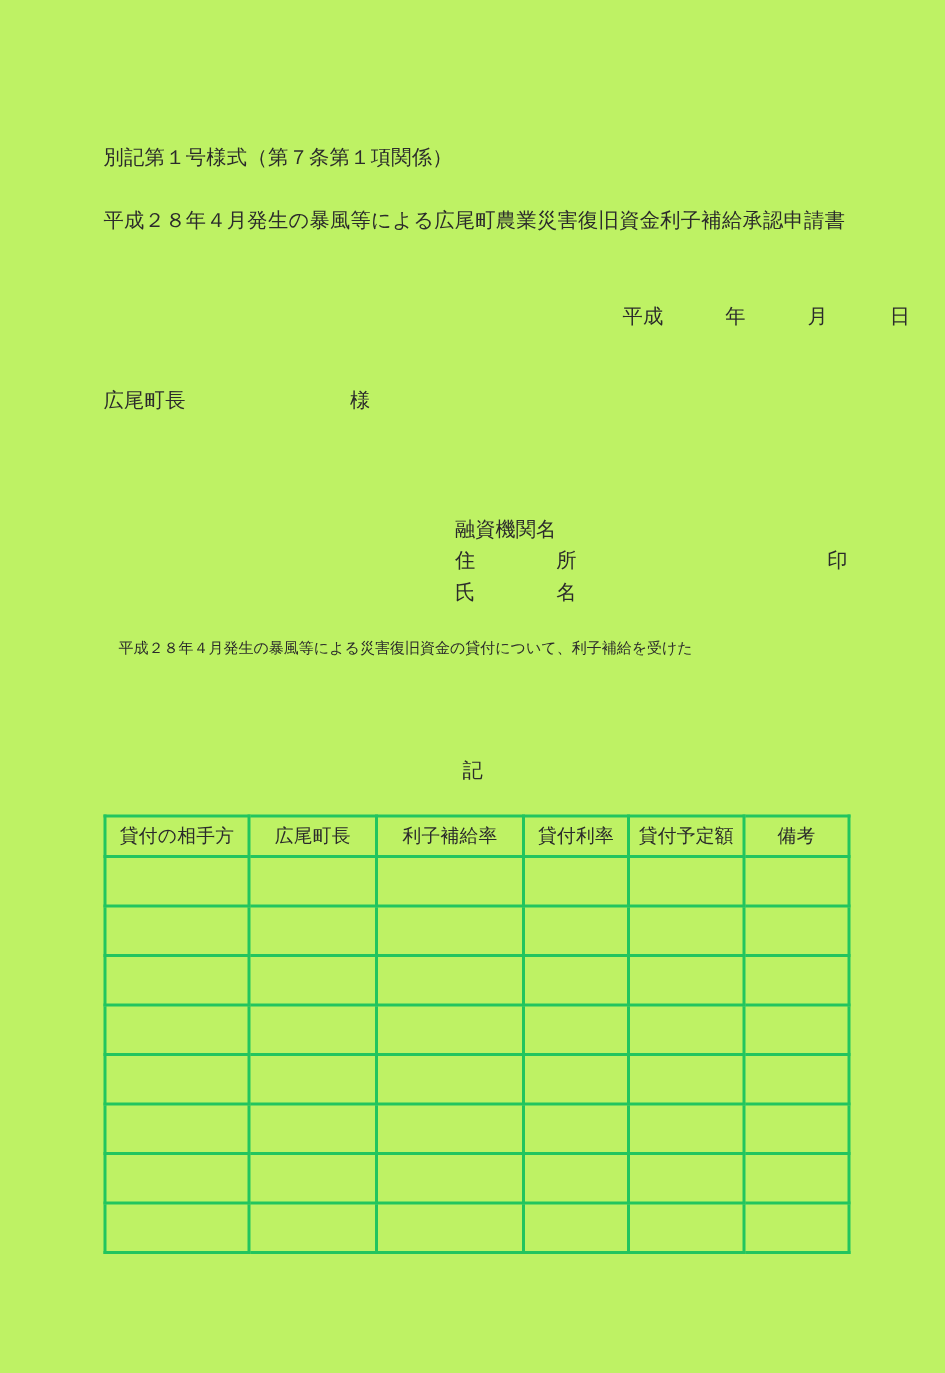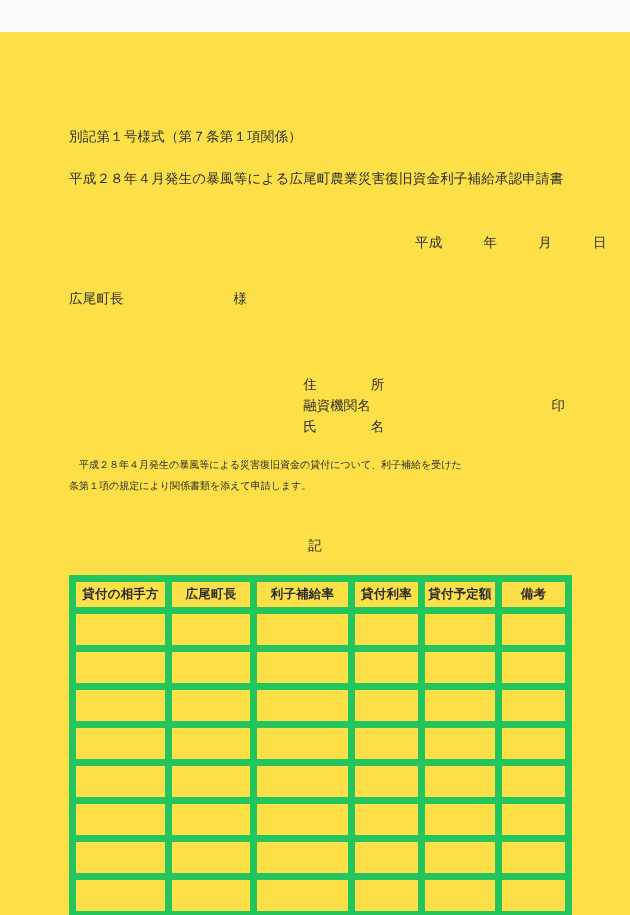--- a/index.html
+++ b/index.html
@@ -13,22 +13,21 @@
     height: 915px;
     position: relative;
     font-family: "Liberation Serif", "DejaVu Serif", serif;
     color: #2b2b2b;
     overflow: hidden;
     -webkit-font-smoothing: antialiased;
   }
   .page {
     position: absolute;
     inset: 0;
-    background: #fde047;
-    margin-top: 32px;
+    background: #bef264;
   }
 
   
   .abs { position: absolute; white-space: pre; }
 
   #form-no {
     left: 69px;
     top: 96px;
     font-size: 13.5px;
     letter-spacing: 0.2px;
@@ -109,25 +108,25 @@
   }
   #loan-table col.c0 { width: 96px; }
   #loan-table col.c1 { width: 85px; }
   #loan-table col.c2 { width: 98px; }
   #loan-table col.c3 { width: 70px; }
   #loan-table col.c4 { width: 77px; }
   #loan-table col.c5 { width: 70px; }
 
   #loan-table th,
   #loan-table td {
-    border: 7px solid #22c55e;
+    border: 2px solid #22c55e;
     padding: 0;
     text-align: center;
     vertical-align: middle;
-    font-weight: bold;
+    font-weight: normal;
   }
   #loan-table th {
     height: 25px;
     letter-spacing: 0.2px;
   }
   #loan-table td {
     height: 31px;
   }
 </style>
 </head>
@@ -138,34 +137,33 @@
   <div class="abs" id="form-no">別記第１号様式（第７条第１項関係）</div>
 
   <div class="abs" id="doc-title">平成２８年４月発生の暴風等による広尾町農業災害復旧資金利子補給承認申請書</div>
 
   <div class="abs" id="addressee">広尾町長　　　　　　　　様</div>
 
   <div class="abs" id="date-line">平成　　　年　　　月　　　日</div>
 
   <div id="applicant-block">
     <div class="applicant-row">
-      <span>住　　　　所</span>
+      <span>融資機関名</span>
     </div>
     <div class="applicant-row">
-      <span>融資機関名</span>
+      <span>住　　　　所</span>
     </div>
     <div class="applicant-row">
       <span>氏　　　　名</span>
       <span class="applicant-seal">印</span>
     </div>
   </div>
 
   <div id="body-paragraph">
     <div class="bp-line">　平成２８年４月発生の暴風等による災害復旧資金の貸付について、利子補給を受けた</div>
-    <div class="bp-line">条第１項の規定により関係書類を添えて申請します。</div>
   </div>
 
   <div class="abs" id="ki-mark">記</div>
 
   <table id="loan-table">
     <colgroup>
       <col class="c0">
         <col class="c1">
         <col class="c2">
       <col class="c3">

